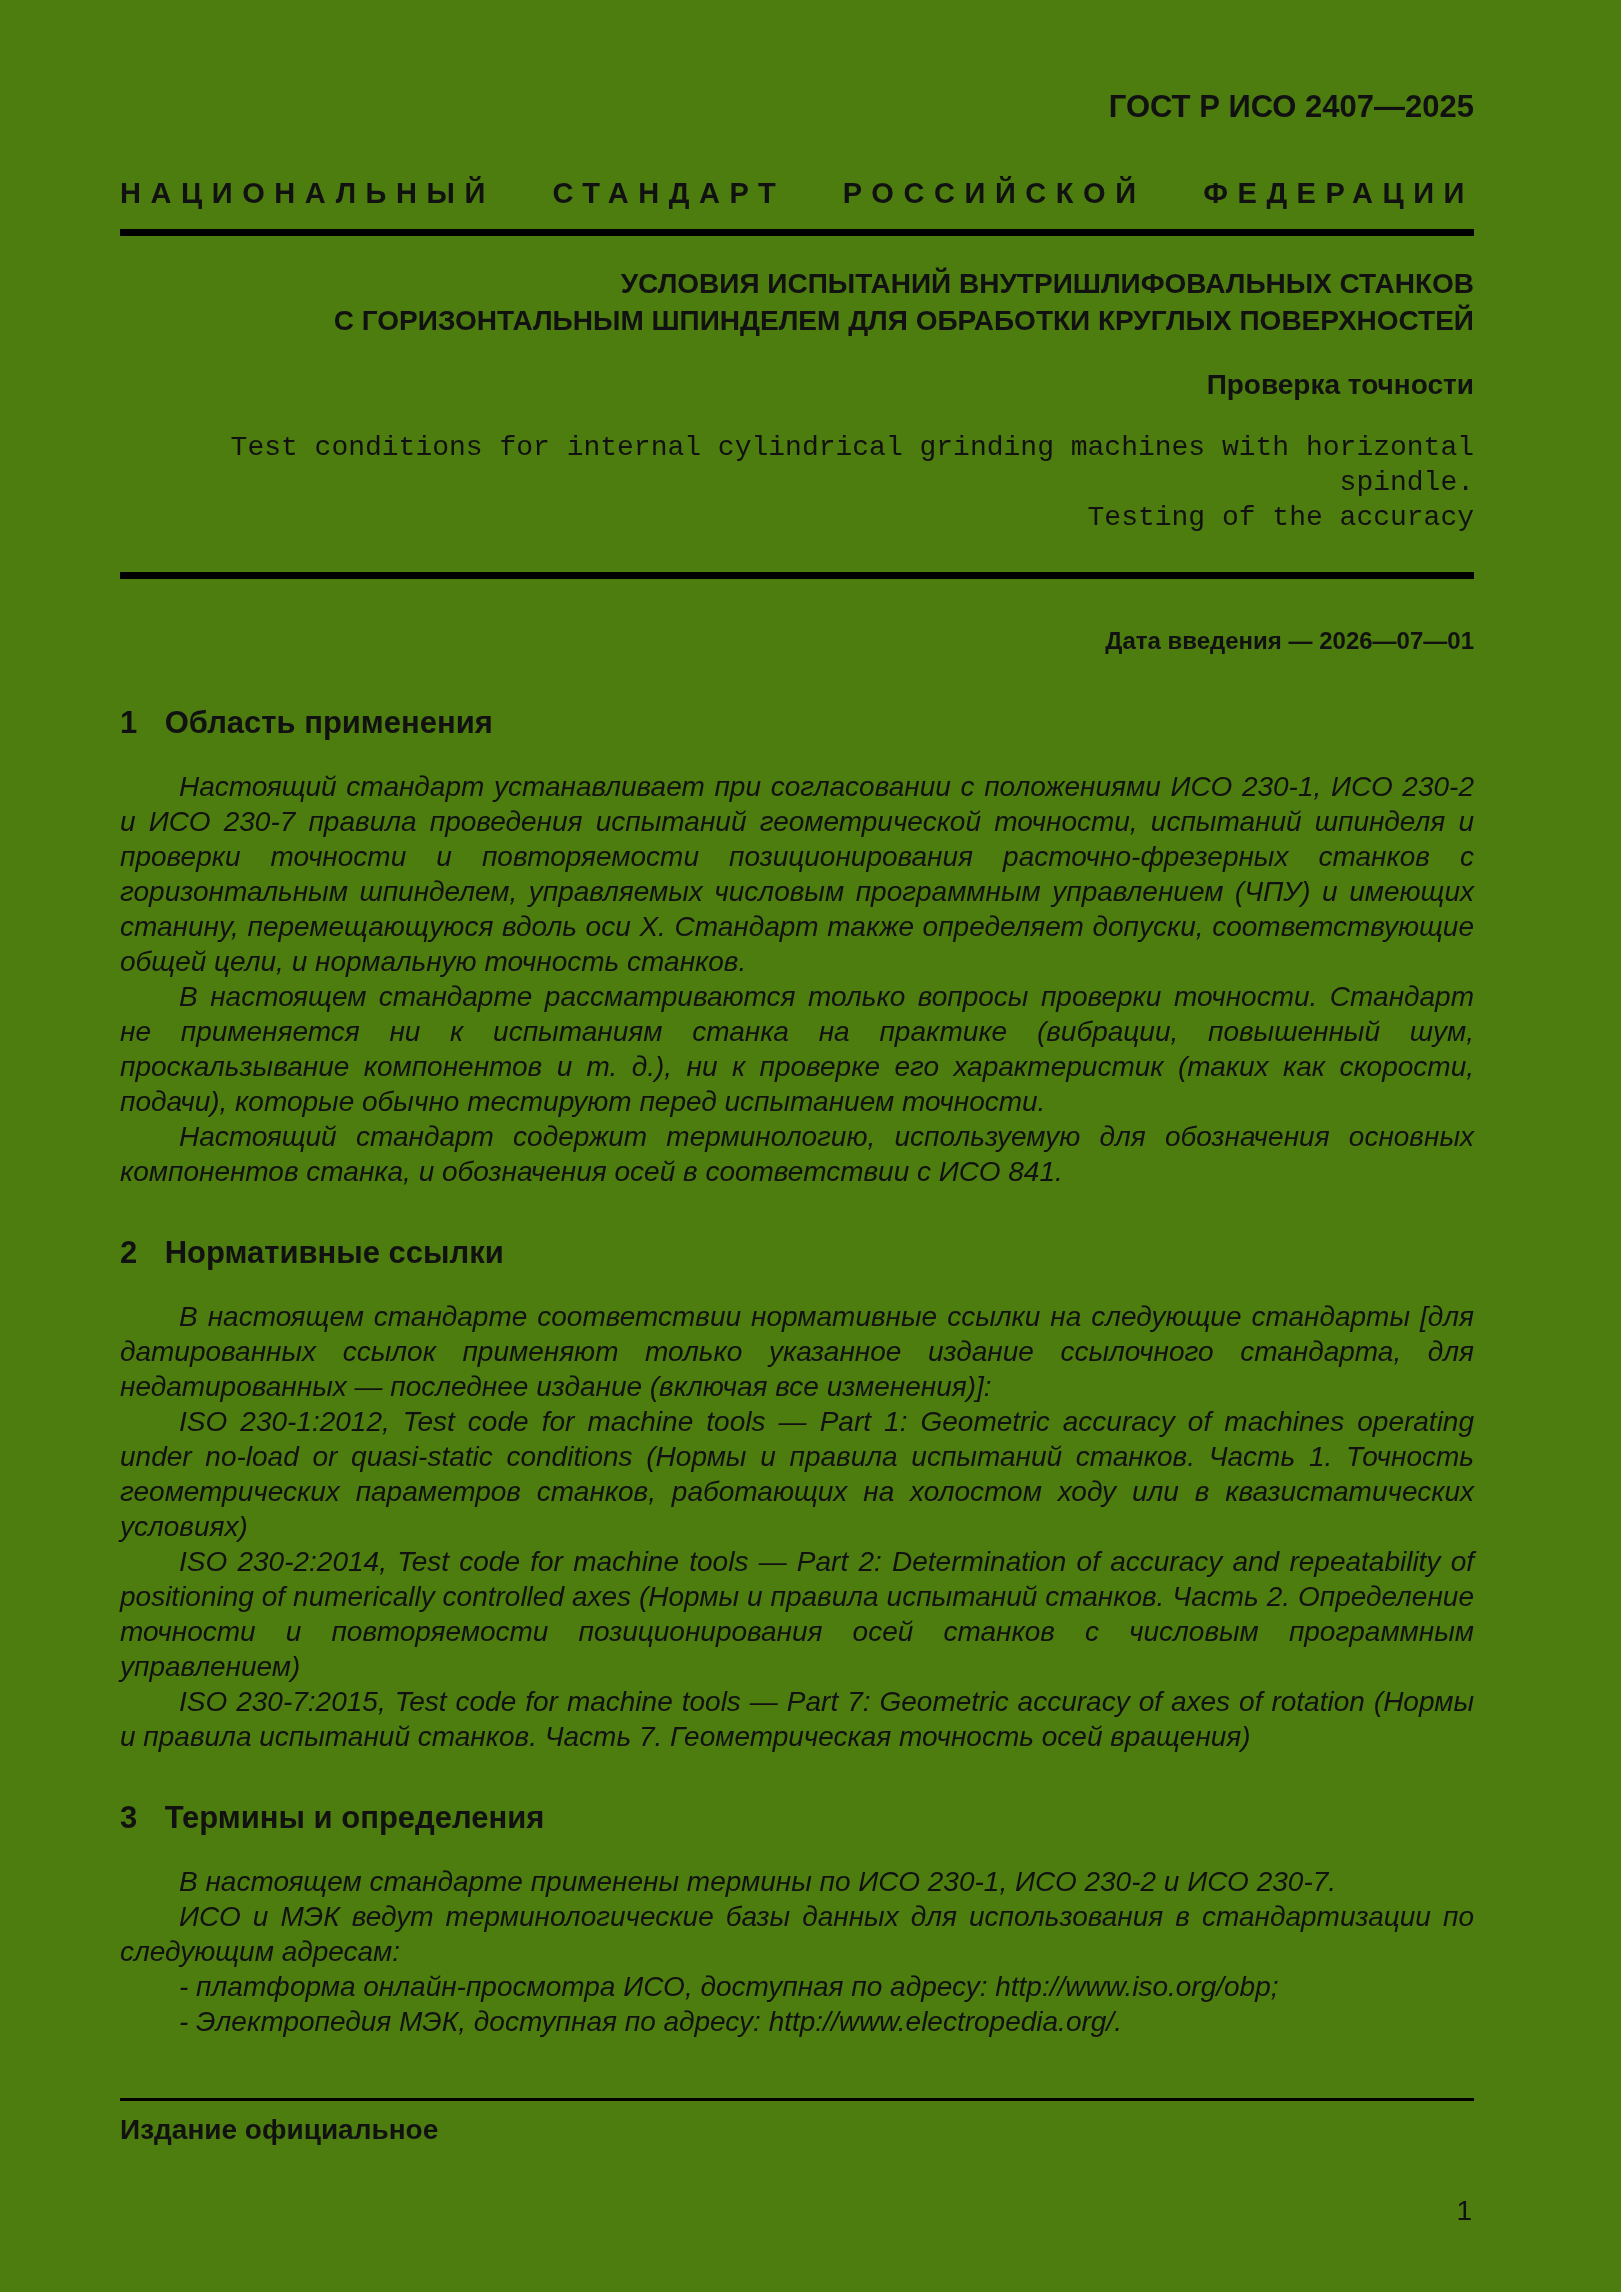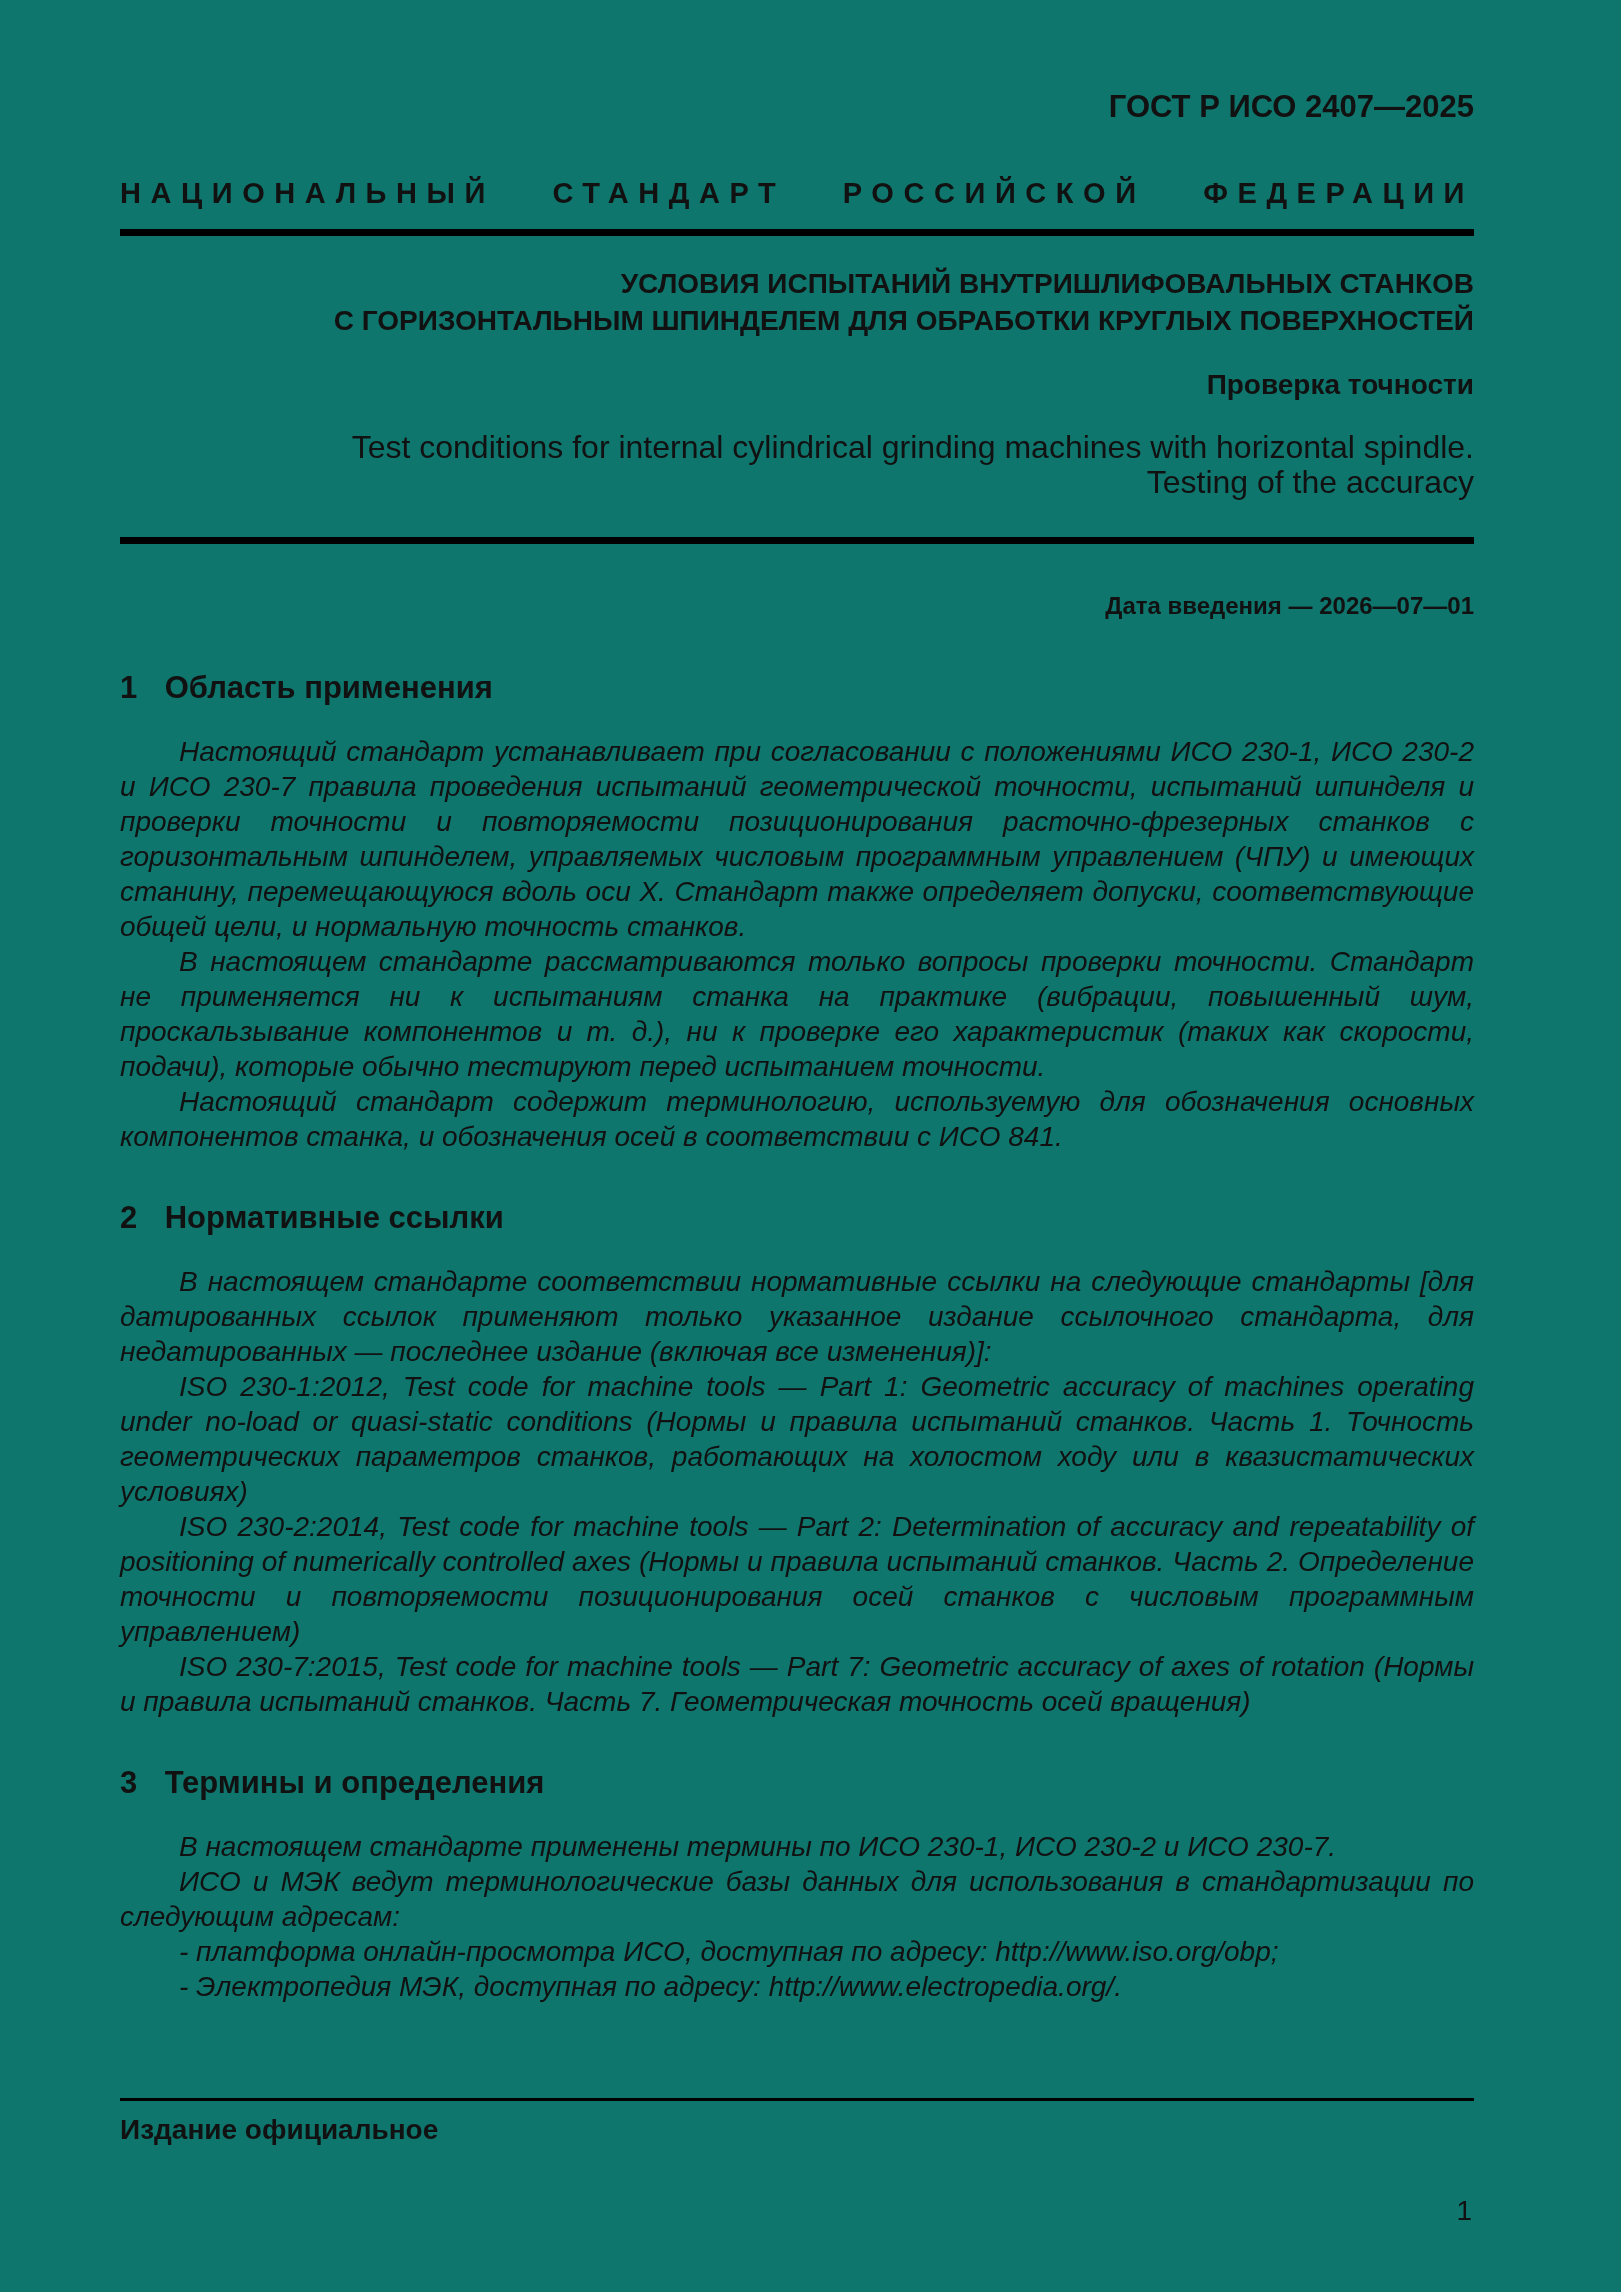--- a/index.html
+++ b/index.html
@@ -1,21 +1,21 @@
 <!DOCTYPE html>
 <html lang="ru"><head>
 <meta charset="utf-8">
 <style>
   * { box-sizing: border-box; }
   html, body { margin: 0; padding: 0; background: #d9d9d9; }
   .page {
     width: 1621px;
     height: 2293px;
     margin: 0 auto;
-    background: #0f766e;
+    background: #4d7c0f;
     position: relative;
     color: #111111;
     font-family: "Liberation Sans", sans-serif;
     padding: 88px 147px 0 120px;
     overflow: hidden;
   }
   .doc-code {
     text-align: right;
     font-weight: bold;
     font-size: 31px;
@@ -44,23 +44,24 @@
     margin-top: 29px;
   }
   .title-ru .line { display: block; }
   .subtitle {
     font-weight: bold;
     font-size: 28px;
     line-height: 37px;
     margin-top: 27.4px;
   }
   .title-en {
-    font-size: 32px;
+    font-size: 28px;
     line-height: 35px;
     margin-top: 27.4px;
+    font-family: Liberation Mono, monospace;
   }
   .title-en .line { display: block; }
   .rule-bottom-title { margin-top: 37px; }
   .date-line {
     text-align: right;
     font-weight: bold;
     font-size: 24px;
     line-height: 37px;
     margin-top: 43px;
   }

